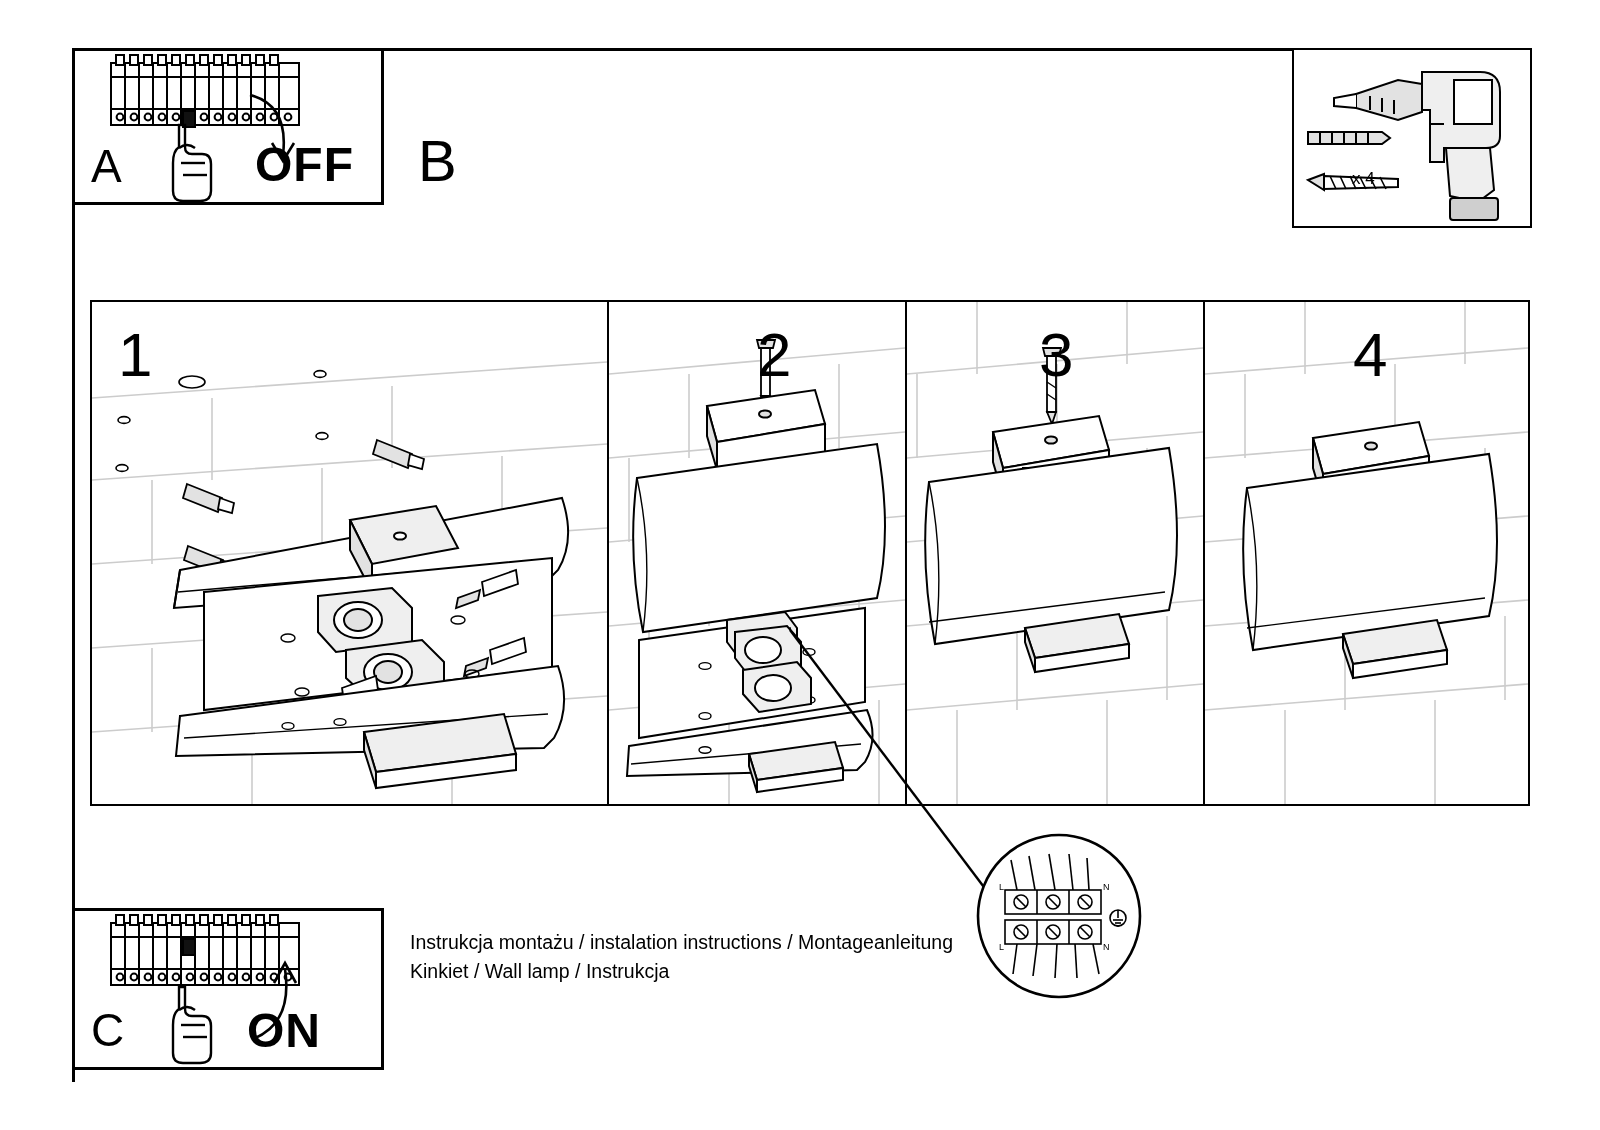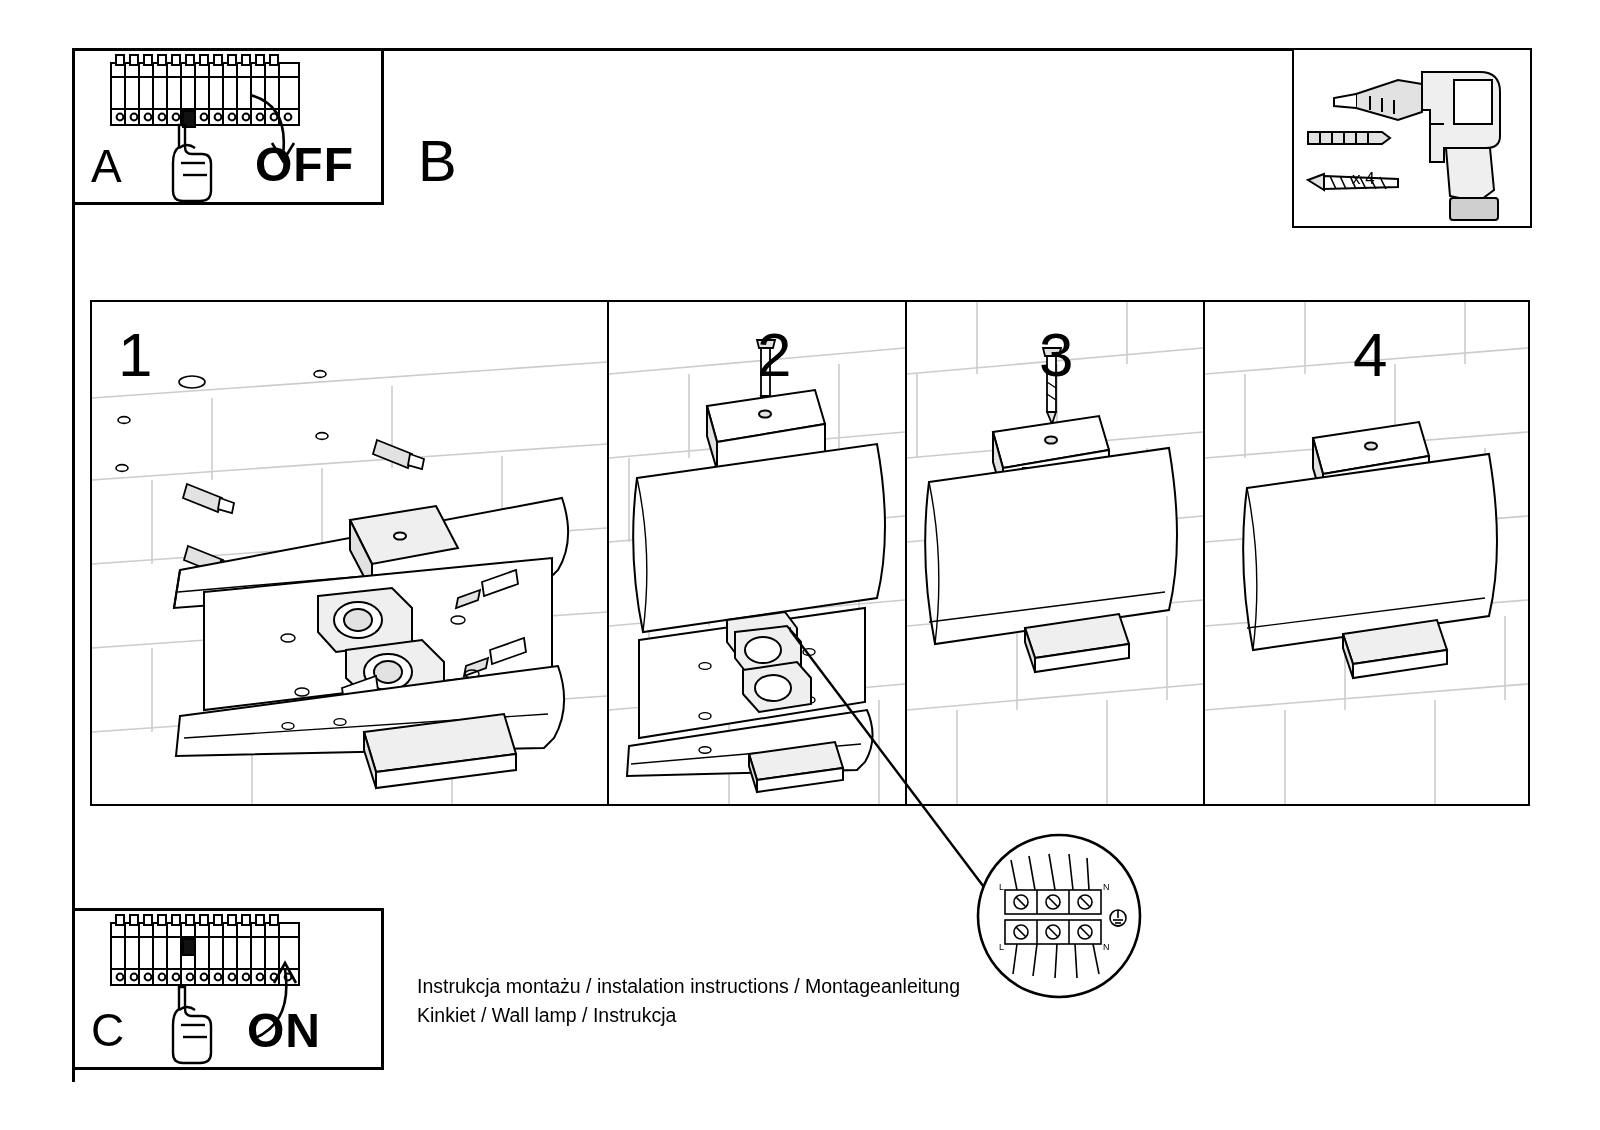--- a/index.html
+++ b/index.html
@@ -108,21 +108,21 @@
 
   
   #wiring-circle {
     position: absolute;
     left: 975px;
     top: 832px;
     width: 168px;
     height: 168px;
   }
   
-  #caption { left: 410px; top: 972px; margin-left: 7px; }
+  #caption { left: 410px; top: 928px; }
 </style>
 </head>
 <body>
 
 <div id="sheet">
 
   <div id="main-frame"></div>
 
   <div class="box" id="panel-a">
     <svg width="306" height="151" viewBox="0 0 306 151">

